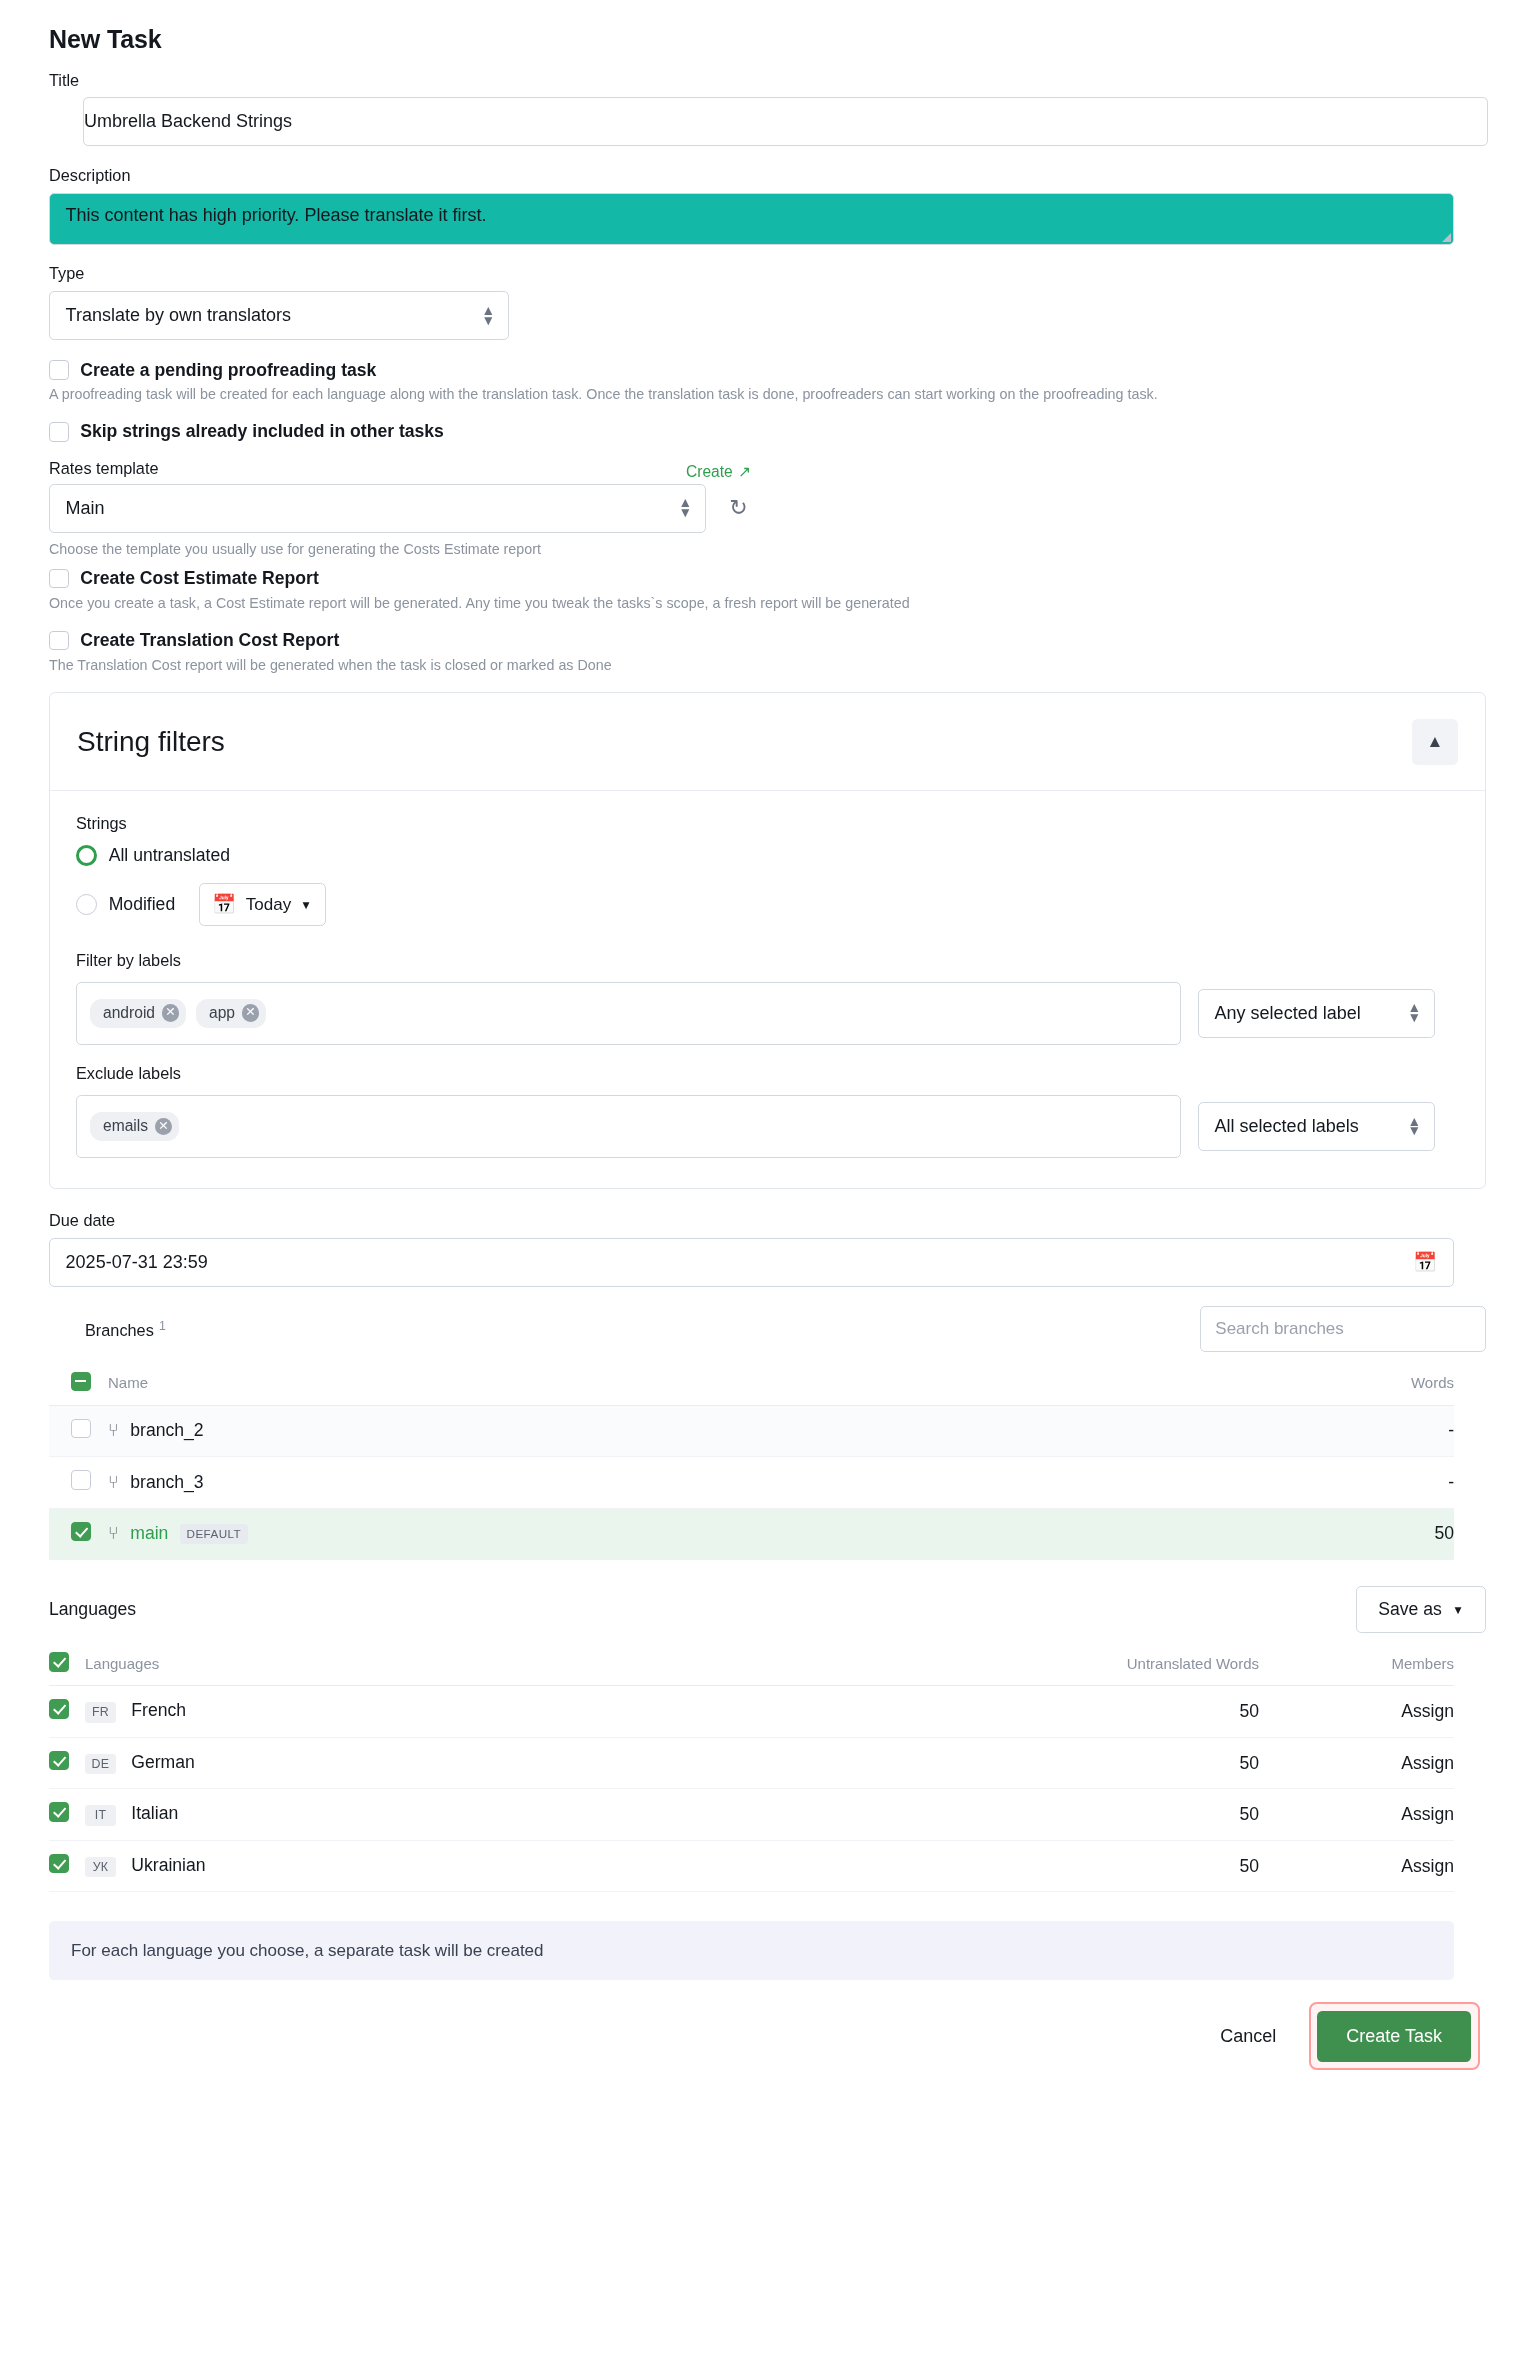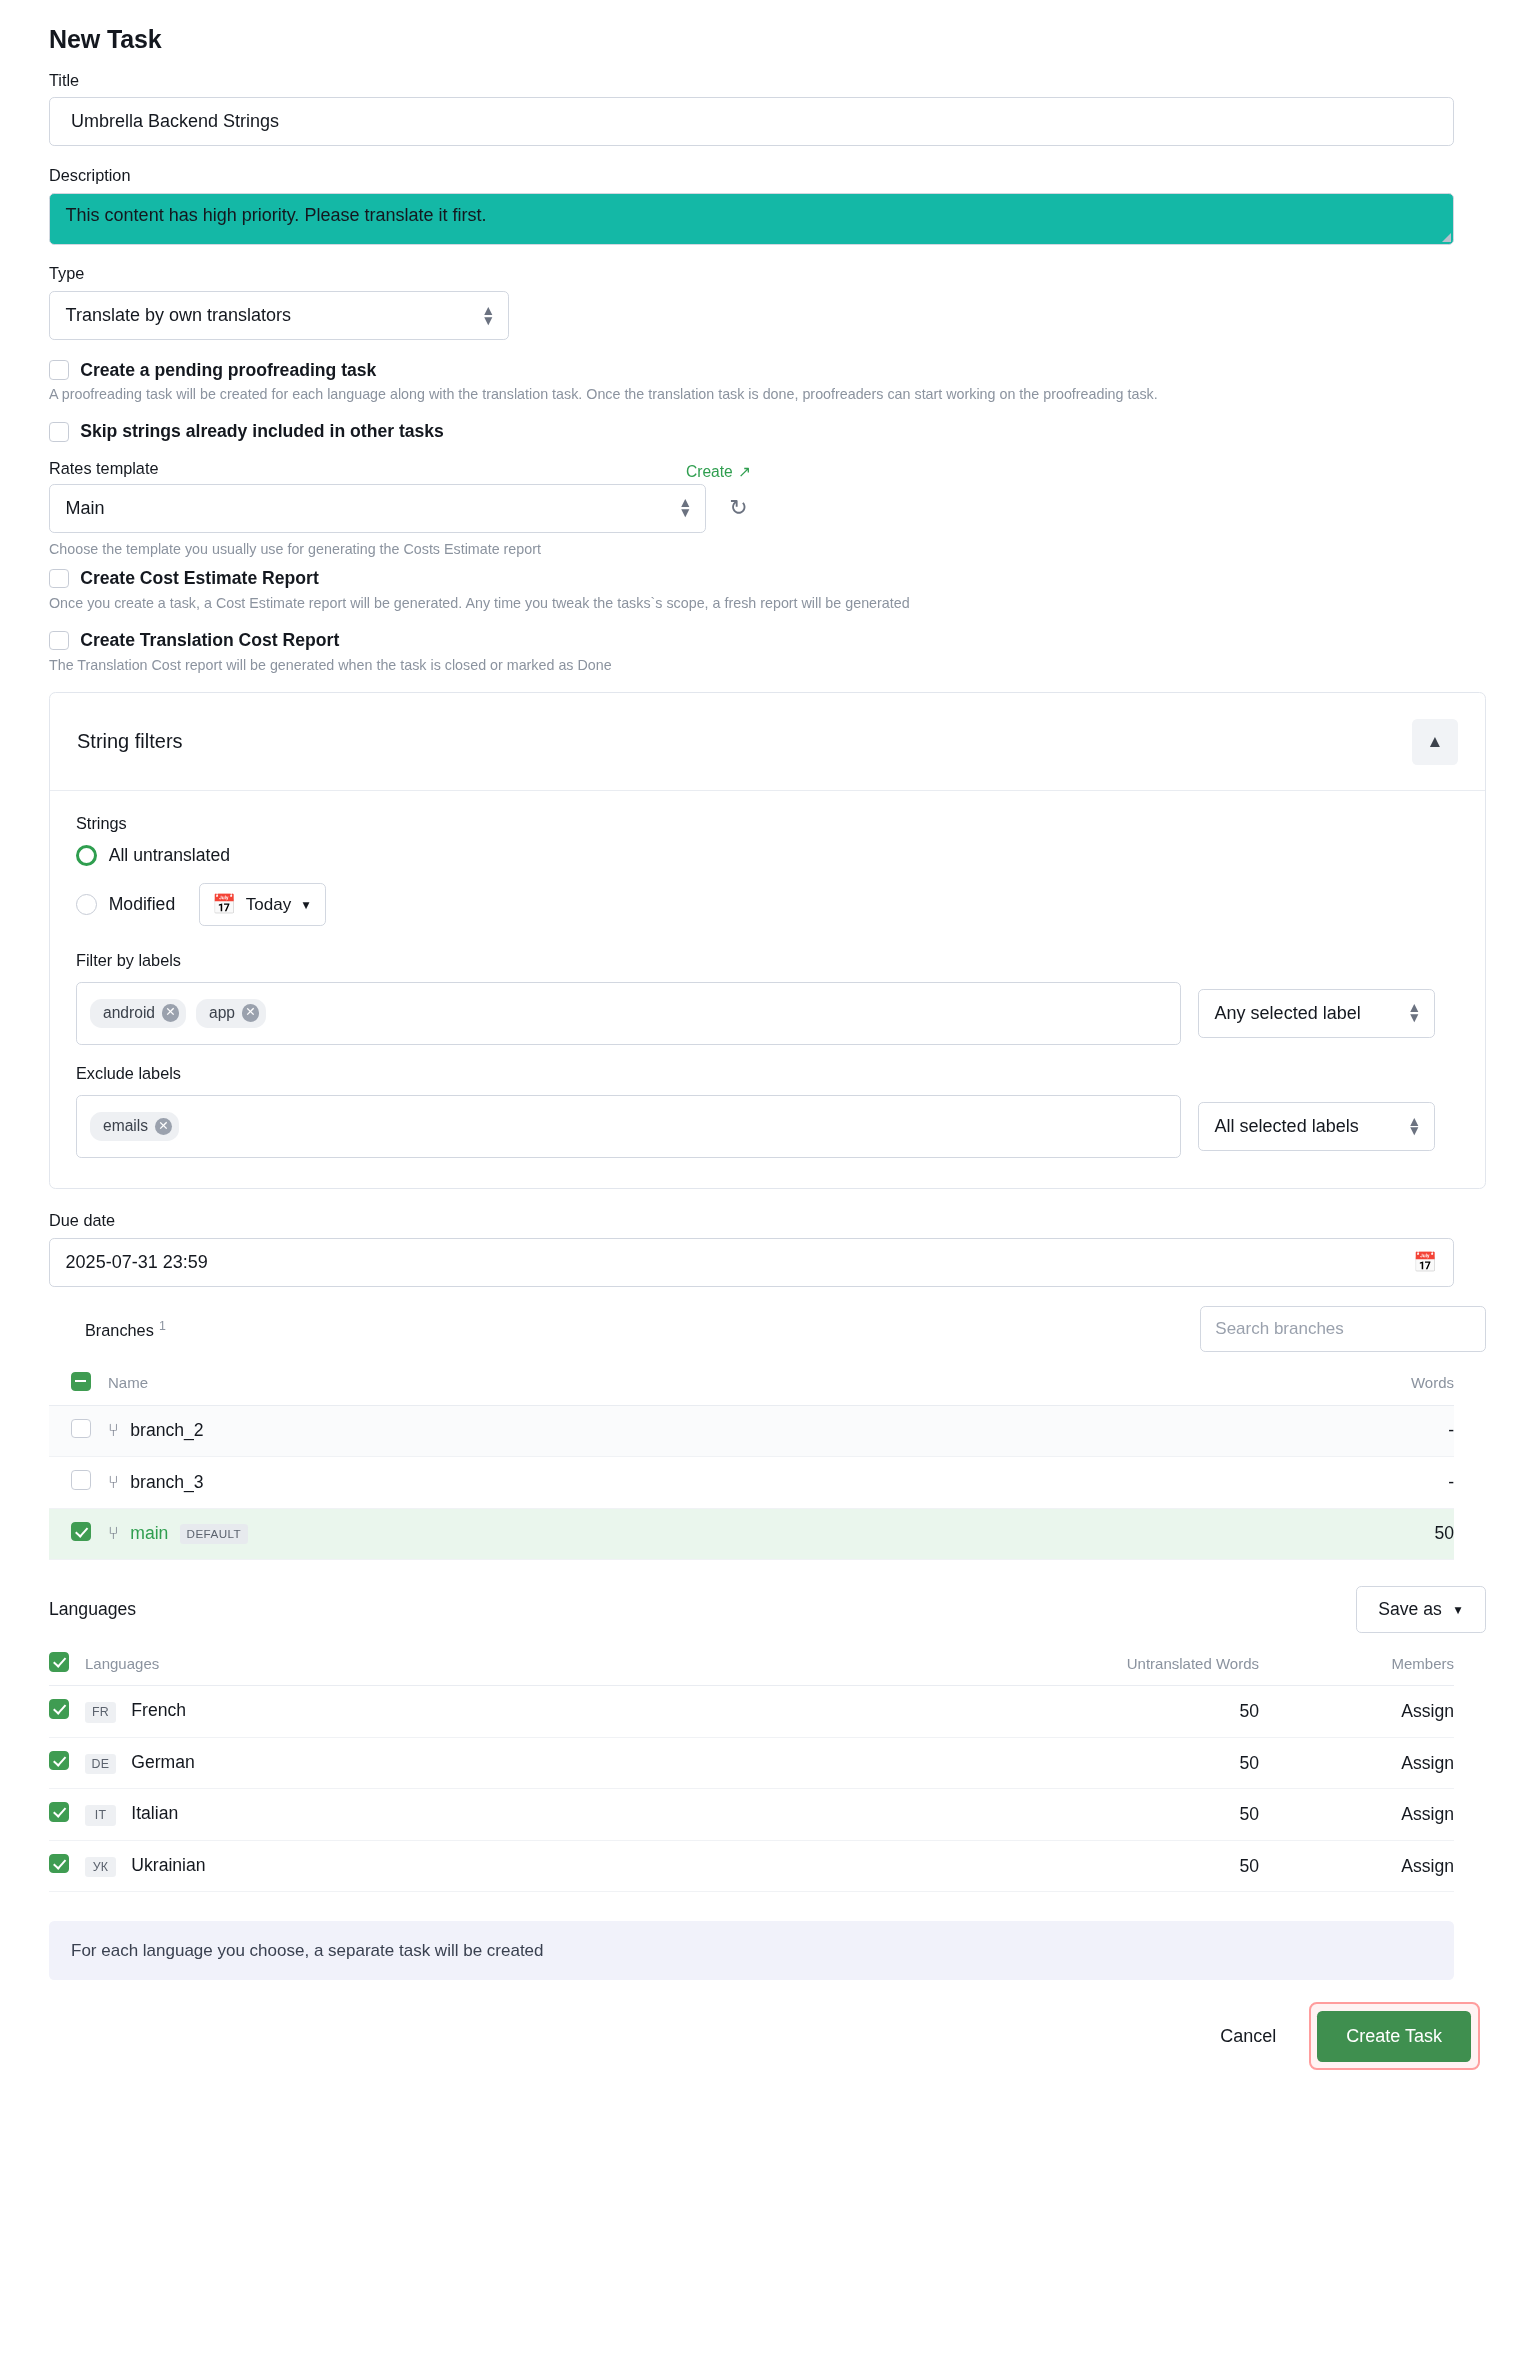--- a/index.html
+++ b/index.html
@@ -23,26 +23,27 @@
   .field-label {
     font-size: 16.3px;
     color: #14181f;
     margin-bottom: 7.8px;
   }
   .text-input {
     width: 1405px;
     height: 49px;
     border: 0.7px solid #d2d7e0;
     border-radius: 5.2px;
-    padding: 0 21px;
+    padding: 0 0;
     font-size: 18px;
     color: #14181f;
     display: flex;
     align-items: center;
     background: #fff;
+    margin-left: 34px;
   }
   .textarea-input {
     width: 1405px;
     height: 52px;
     border: 0.7px solid #d2d7e0;
     border-radius: 5.2px;
     padding: 11.7px 15.6px;
     font-size: 18px;
     color: #14181f;
     background: #14b8a6;
@@ -116,21 +117,21 @@
     border-radius: 6.5px;
     margin: 9px 0 22px 0;
     overflow: hidden;
   }
   .panel-head {
     height: 98px;
     display: flex; align-items: center; justify-content: space-between;
     padding: 0 27px;
     border-bottom: 0.7px solid #e9ecf1;
   }
-  .panel-title { font-size: 20px; }
+  .panel-title { font-size: 28px; }
   .collapse-btn {
     width: 46px; height: 46px;
     background: #f1f3f6;
     border-radius: 5.2px;
     display: flex; align-items: center; justify-content: center;
     color: #3c424c;
     font-size: 17px;
   }
   .panel-body { padding: 23.4px 26px 30px 26px; }
   .sub-label { font-size: 16.3px; margin-bottom: 11.7px; color: #14181f; }

